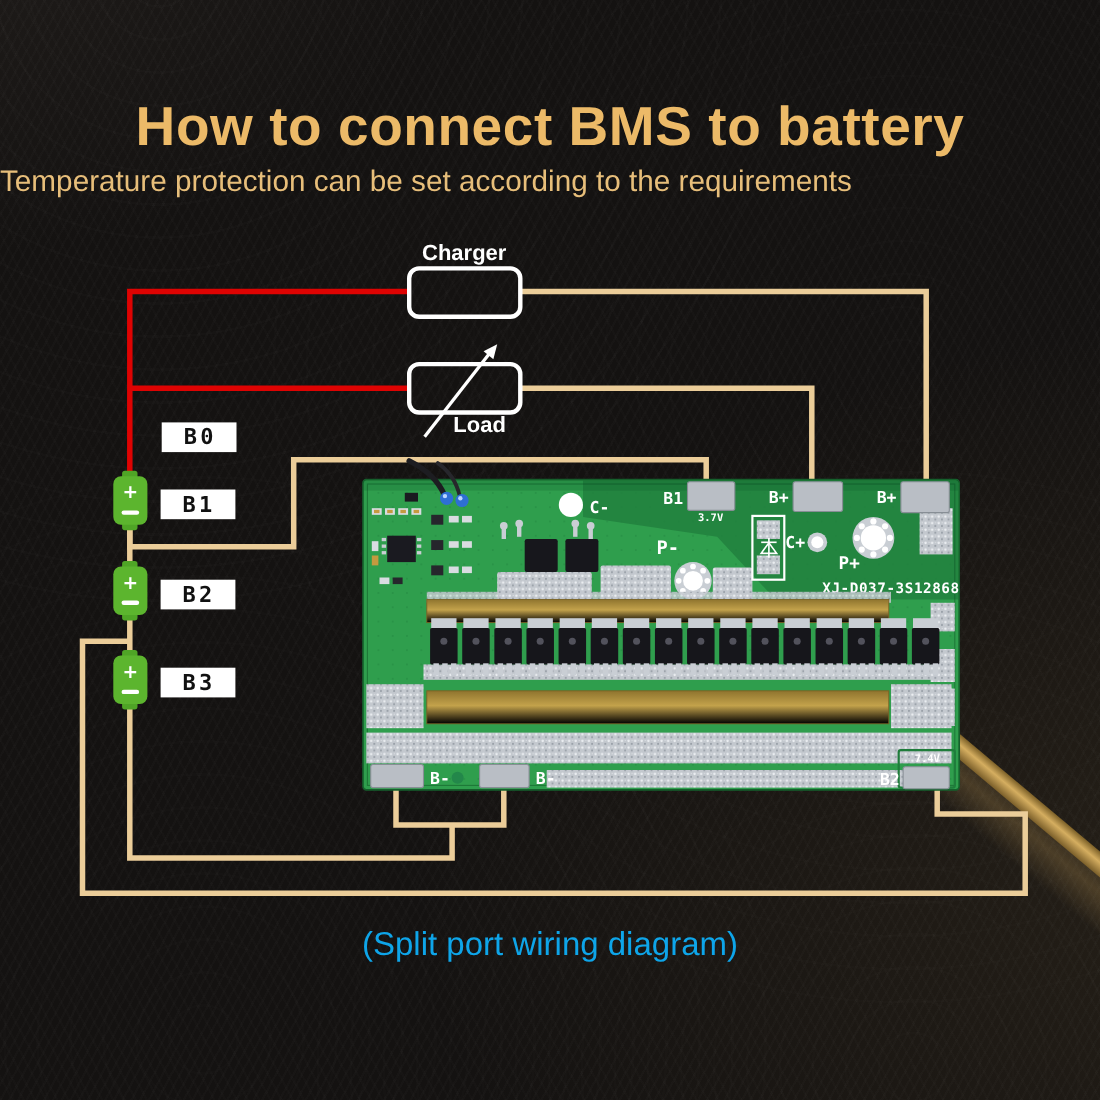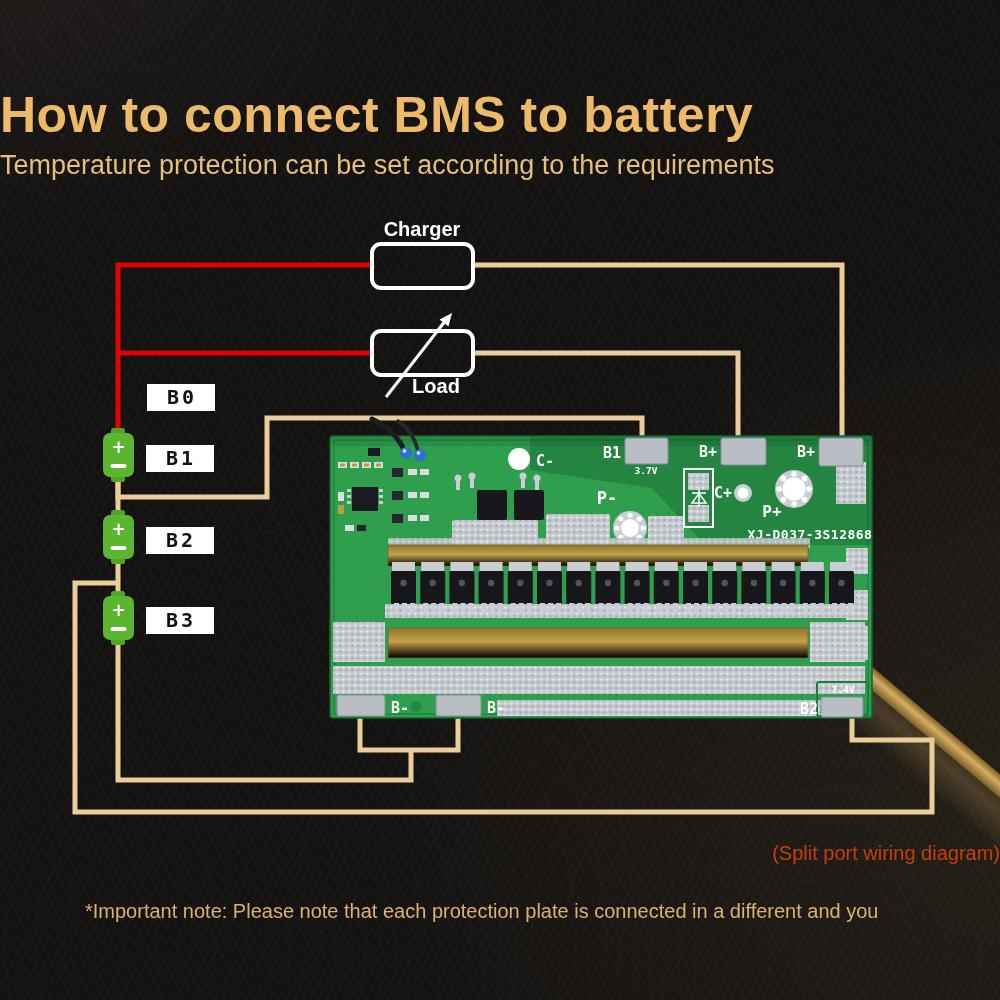--- a/index.html
+++ b/index.html
@@ -21,26 +21,26 @@
   #arcs2{left:-340px;top:420px;width:1050px;height:1050px;opacity:.33;}
   #arcs3{right:-420px;top:-260px;width:1200px;height:1200px;opacity:.30;}
   #arcs4{right:-380px;bottom:-520px;width:1100px;height:1100px;opacity:.38;}
   #ribbonGlow{position:absolute;left:842px;top:640px;width:380px;height:60px;
       transform:rotate(40deg);transform-origin:0 0;
       background:linear-gradient(180deg, transparent, rgba(200,160,90,0.25), transparent);}
   #ribbon{position:absolute;left:852px;top:650px;width:360px;height:18px;
       transform:rotate(40deg);transform-origin:0 0;
       background:linear-gradient(180deg,#7d6128,#d5ae60 42%,#7b5f2a);}
   
-  #title{position:absolute;top:86px;left:0;right:0;text-align:left;
+  #title{position:absolute;top:86px;left:0;right:0;text-align:center;
       font-size:50px;font-weight:bold;color:#ECBA68;letter-spacing:.5px;}
   #subtitle{position:absolute;top:150px;left:0;right:0;text-align:left;
       font-size:27px;color:#E7BE7A;}
-  #caption{position:absolute;top:842px;left:0;right:0;text-align:right;
-      font-size:20px;color:#c2410c;}
+  #caption{position:absolute;top:842px;left:0;right:0;text-align:center;
+      font-size:30px;color:#0ea5e9;}
   #note{position:absolute;left:85px;top:896px;width:850px;
       font-size:20px;line-height:31px;color:#DDB26C;}
   #note span{display:block;}
   
   #diagram{position:absolute;inset:0;z-index:2;}
   .wire-tan{stroke:#EBCD99;stroke-width:5;fill:none;}
   .wire-red{stroke:#DE0302;stroke-width:5;fill:none;}
   .node-box{fill:none;stroke:#ffffff;stroke-width:4;}
   .node-label{font:bold 20px "Liberation Sans",sans-serif;fill:#ffffff;text-anchor:middle;}
   .batt-label-box{fill:#ffffff;}
@@ -375,14 +375,13 @@
     <text class="silk" x="487" y="713">B-</text>
     <rect x="817" y="682" width="51" height="34" rx="2" fill="none" stroke="#1F7C3B" stroke-width="2"></rect>
     <text class="silk-small" x="843" y="693">7.4V</text>
     <text class="silk silk-end" x="818" y="714">B2</text>
     <rect x="821" y="697" width="42" height="20" rx="2" fill="#B9BEC5" stroke="#878E95"></rect>
   </g>
 </svg>
 
 <div id="caption">(Split port wiring diagram)</div>
 <div id="note">
-  <span>*Important note: Please note that each protection plate is connected in a different and you</span>
 </div>
 
 </body></html>

